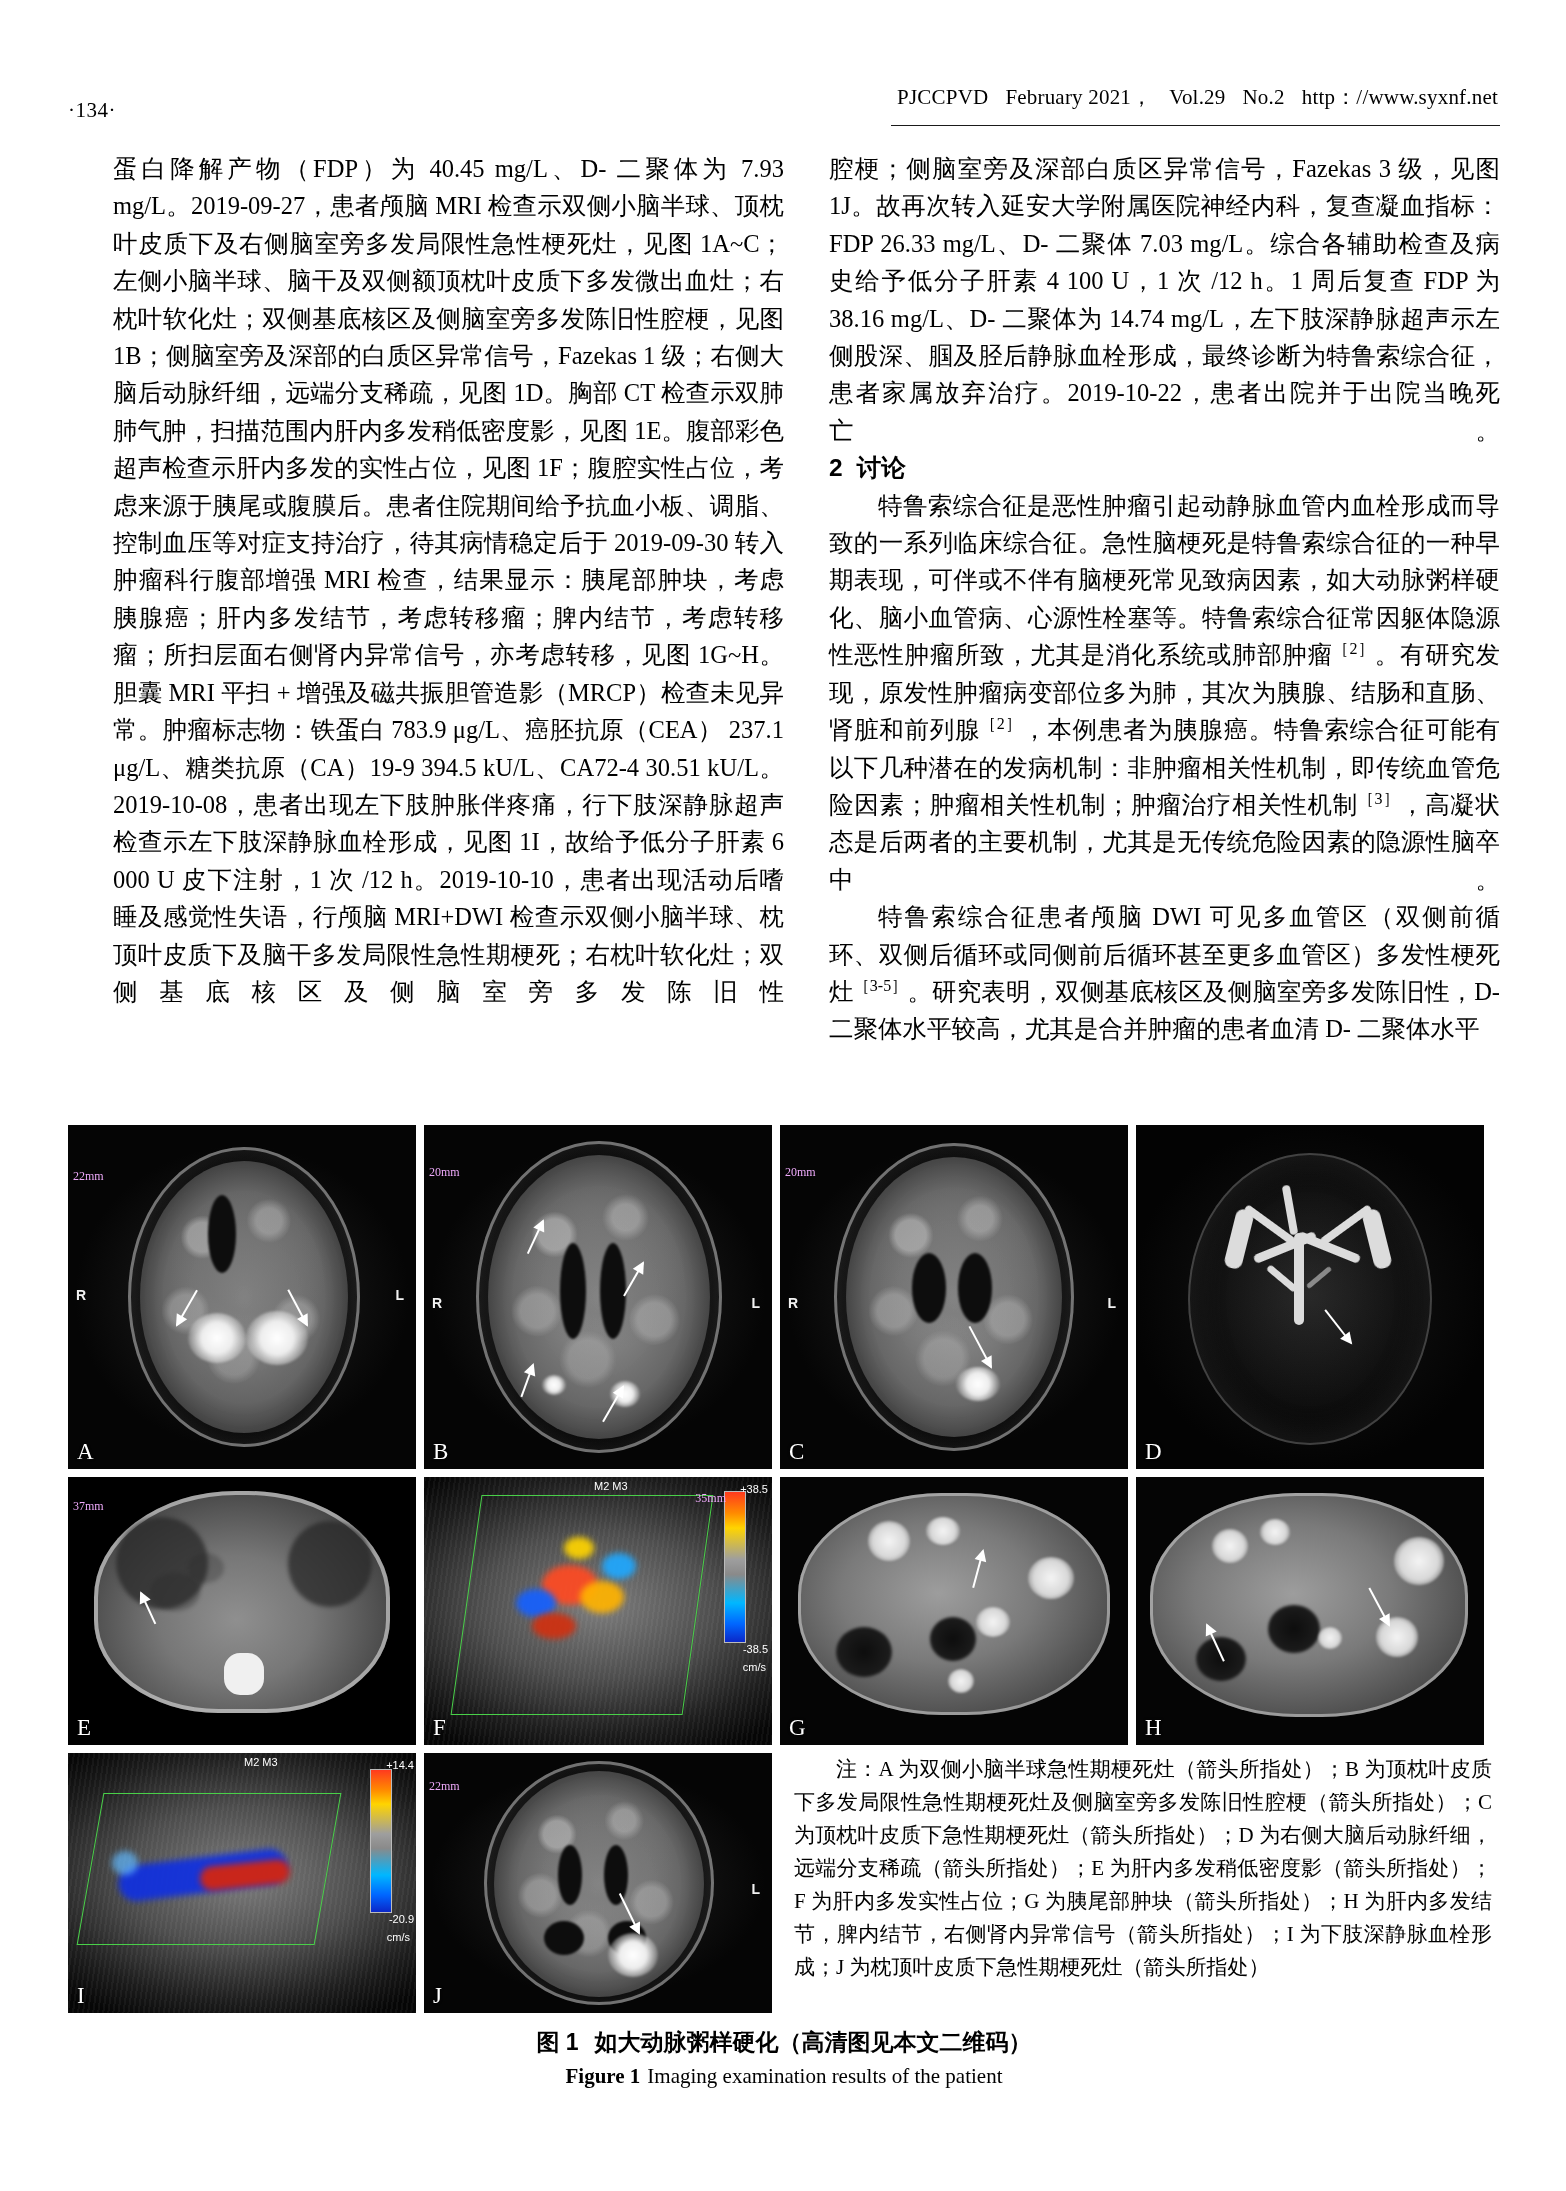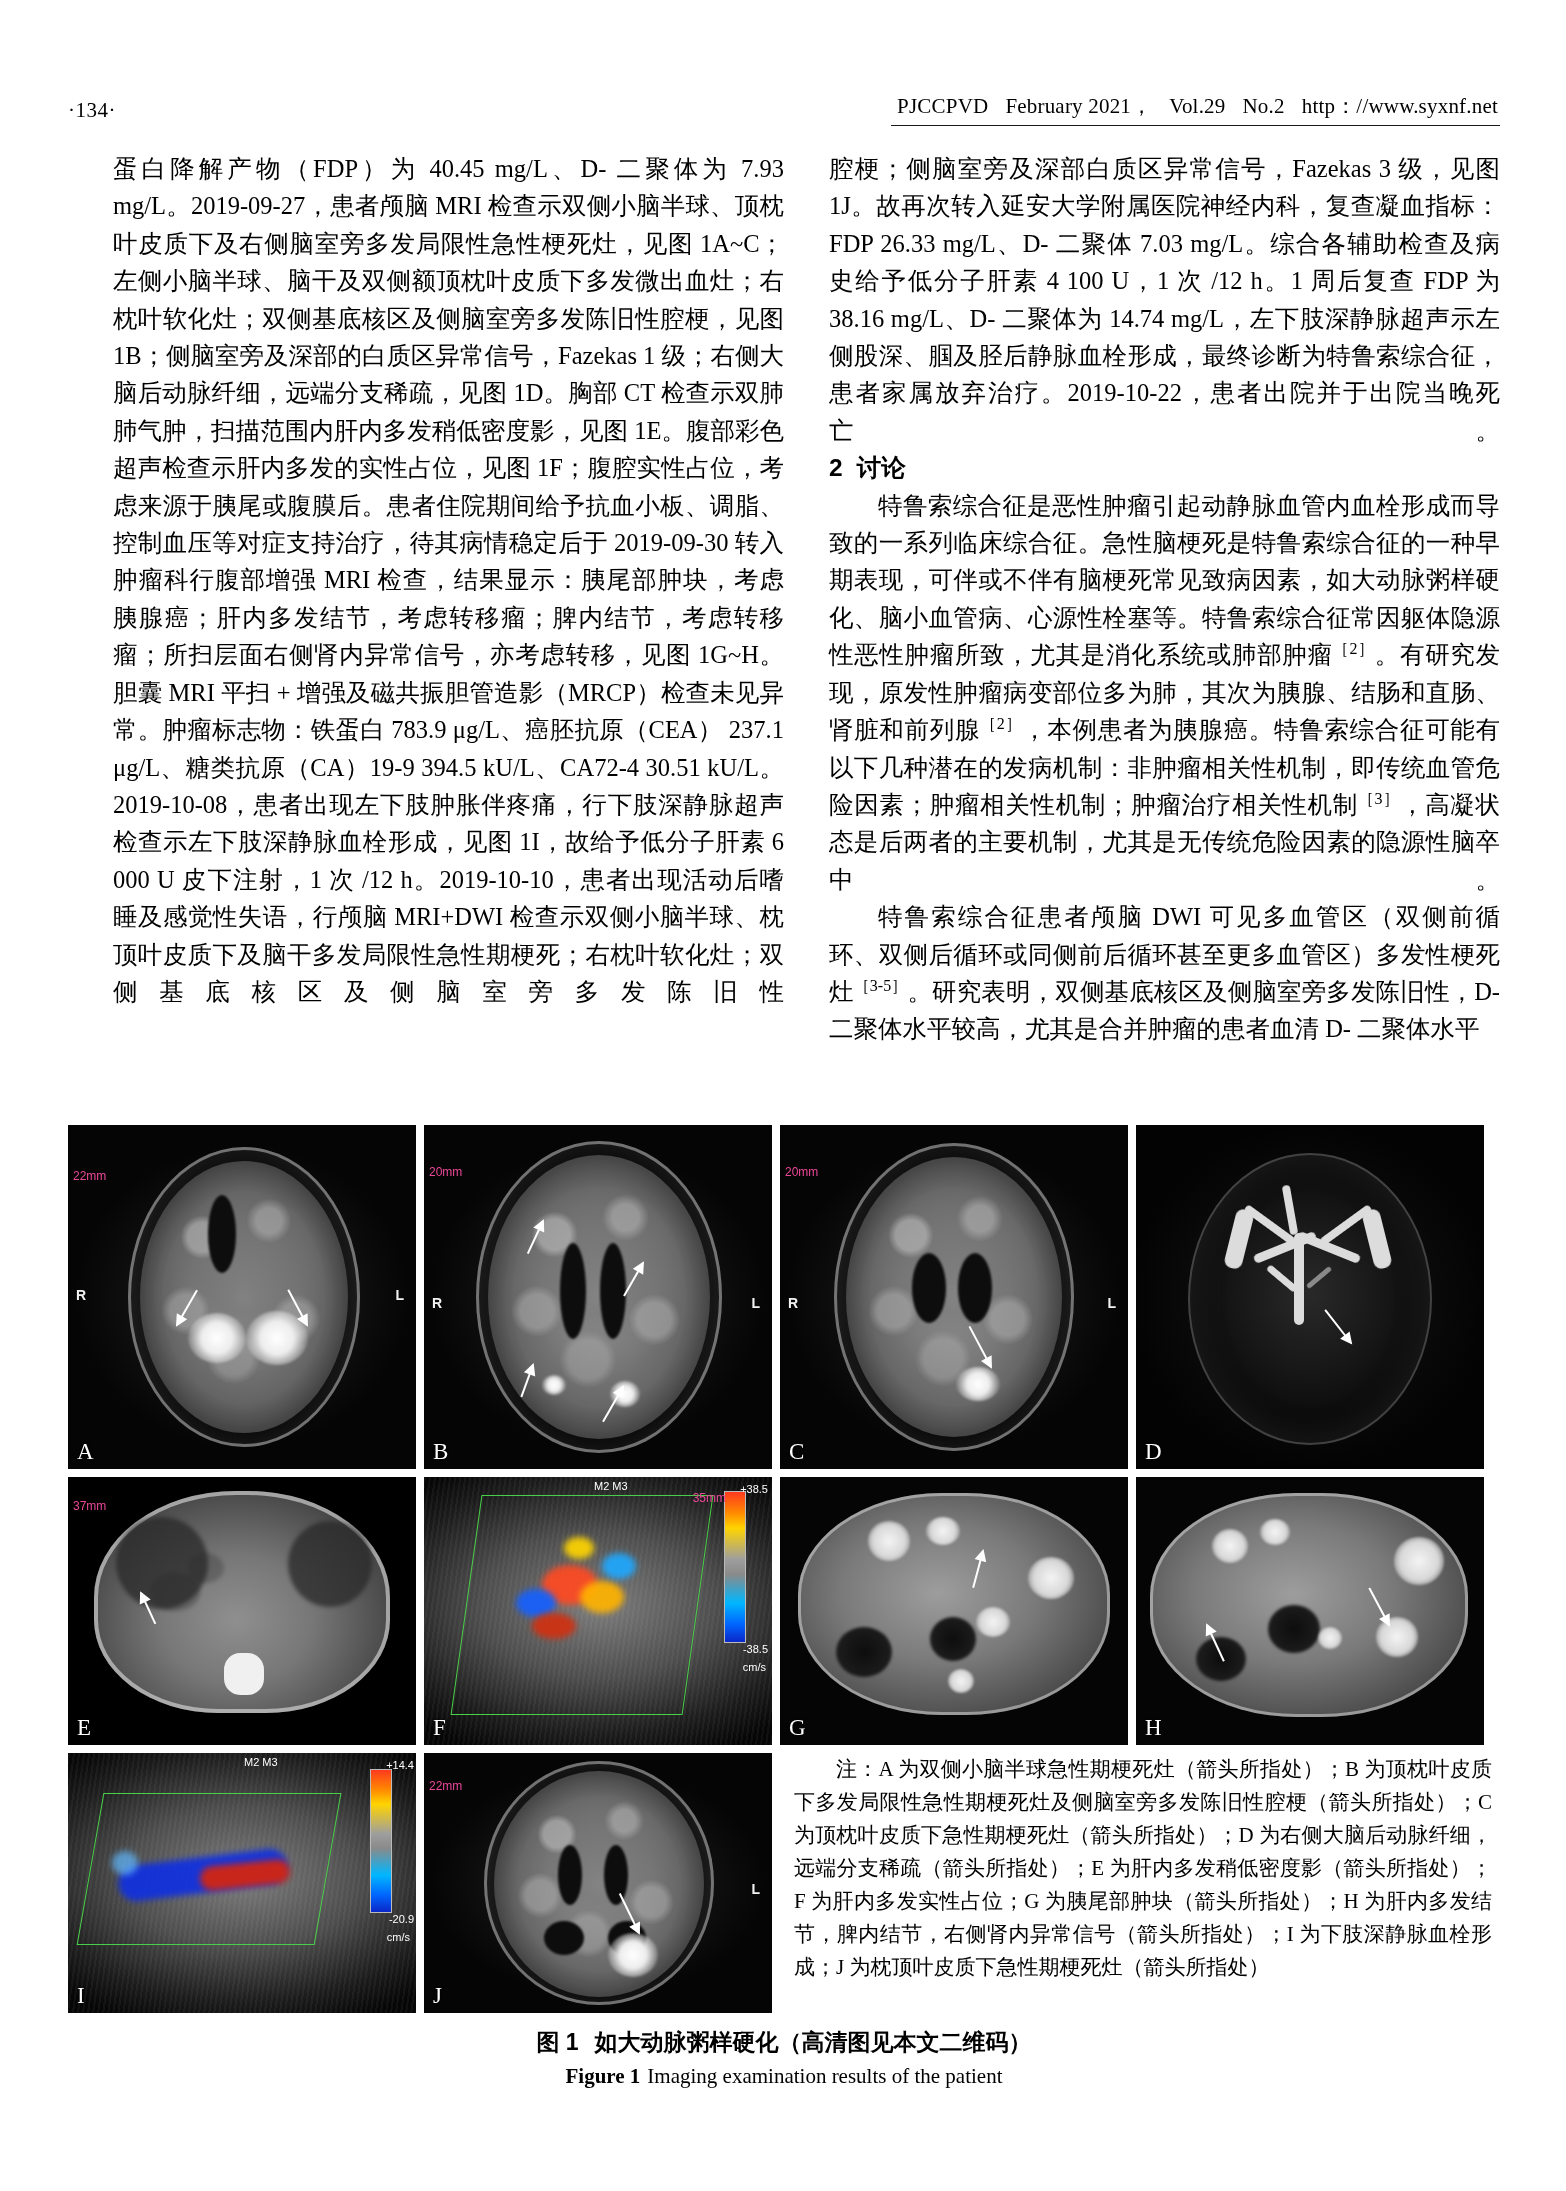--- a/index.html
+++ b/index.html
@@ -38,21 +38,21 @@
   .runhead .folio {
     font-size: 21px;
     letter-spacing: 0.5px;
     white-space: nowrap;
     padding-bottom: 3px;
   }
   .runhead .journal {
     font-size: 21px;
     white-space: nowrap;
     border-bottom: 1.5px solid #1a1a1a;
-    padding-bottom: 5px;
+    padding-bottom: 14px;
     padding-left: 6px;
     padding-right: 2px;
     letter-spacing: 0.2px;
   }
   .runhead .journal span { margin-right: 17px; }
   .runhead .journal span:last-child { margin-right: 0; }
 
   
   .columns {
     position: absolute;
@@ -118,23 +118,23 @@
     left: 9px;
     bottom: 4px;
     color: #ffffff;
     font-size: 23px;
     font-family: "Liberation Serif", serif;
     z-index: 9;
     text-shadow: 0 0 3px #000;
   }
   .panel .sidetick {
     position: absolute;
-    color: #ec4899;
+    color: #f0abfc;
     font-size: 12px;
-    font-family: Liberation Sans, sans-serif;
+    font-family: Liberation Serif, serif;
   }
   .panel .rl {
     position: absolute;
     color: #f2f2f2;
     font-size: 14px;
     font-weight: bold;
     font-family: "Liberation Sans", sans-serif;
   }
 
   

